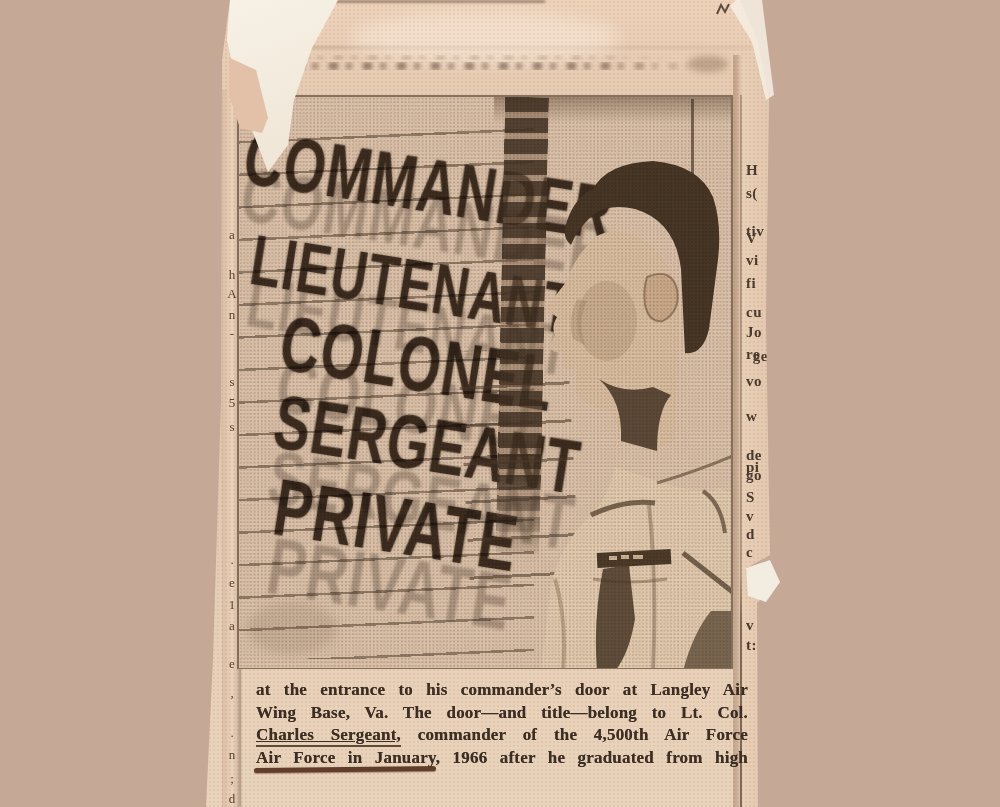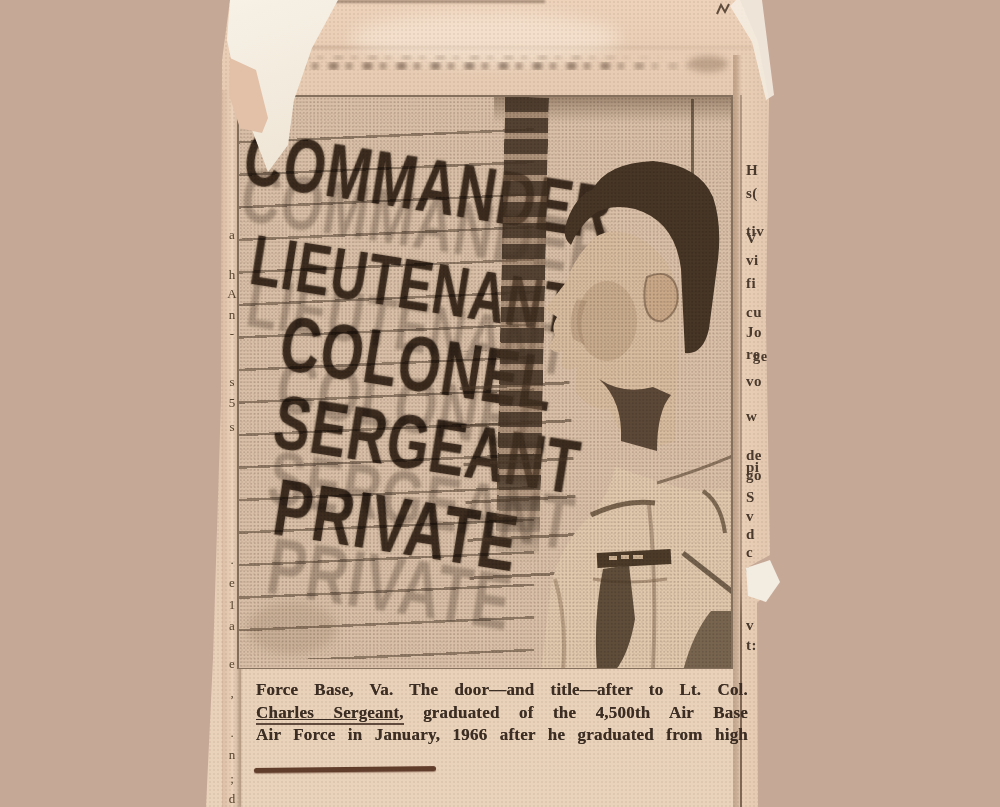--- a/index.html
+++ b/index.html
@@ -239,22 +239,23 @@
         <path d="M86 430 Q120 436 160 430" stroke="rgba(120,94,70,.5)" stroke-width="3" fill="none"></path>
         <path d="M96 420 L122 416 L128 470 Q122 505 108 522 L90 522 Q86 470 96 420 Z" fill="rgba(72,55,38,.85)"></path>
         <path d="M176 404 L232 448" stroke="rgba(70,52,36,.7)" stroke-width="5" fill="none"></path>
         <path d="M228 462 L228 522 L176 522 Q186 484 204 462 Z" fill="rgba(76,58,40,.7)"></path>
       </svg>
 
       <div class="halftone"></div>
     </div>
 
     <div class="caption">
-      <div class="cap-line">Force Base, Va. The door—and title—after to Lt. Col.</div>
-      <div class="cap-line"><span class="printed-underline">Charles Sergeant,</span> <span>graduated of the 4,500th Air Base</span></div>
+      <div class="cap-line">at the entrance to his commander’s door at Langley Air</div>
+      <div class="cap-line">Wing Base, Va. The door—and title—belong to Lt. Col.</div>
+      <div class="cap-line"><span class="printed-underline">Charles Sergeant,</span> <span>commander of the 4,500th Air Force</span></div>
       <div class="cap-line">Air Force in January, 1966 after he graduated from high</div>
       <div class="hand-underline"></div>
     </div>
 
     <div class="grain"></div>
   </div>
 
   <div class="tear-topleft"></div>
   <div class="tan-wedge"></div>
   <div class="tear-right-notch"></div>

